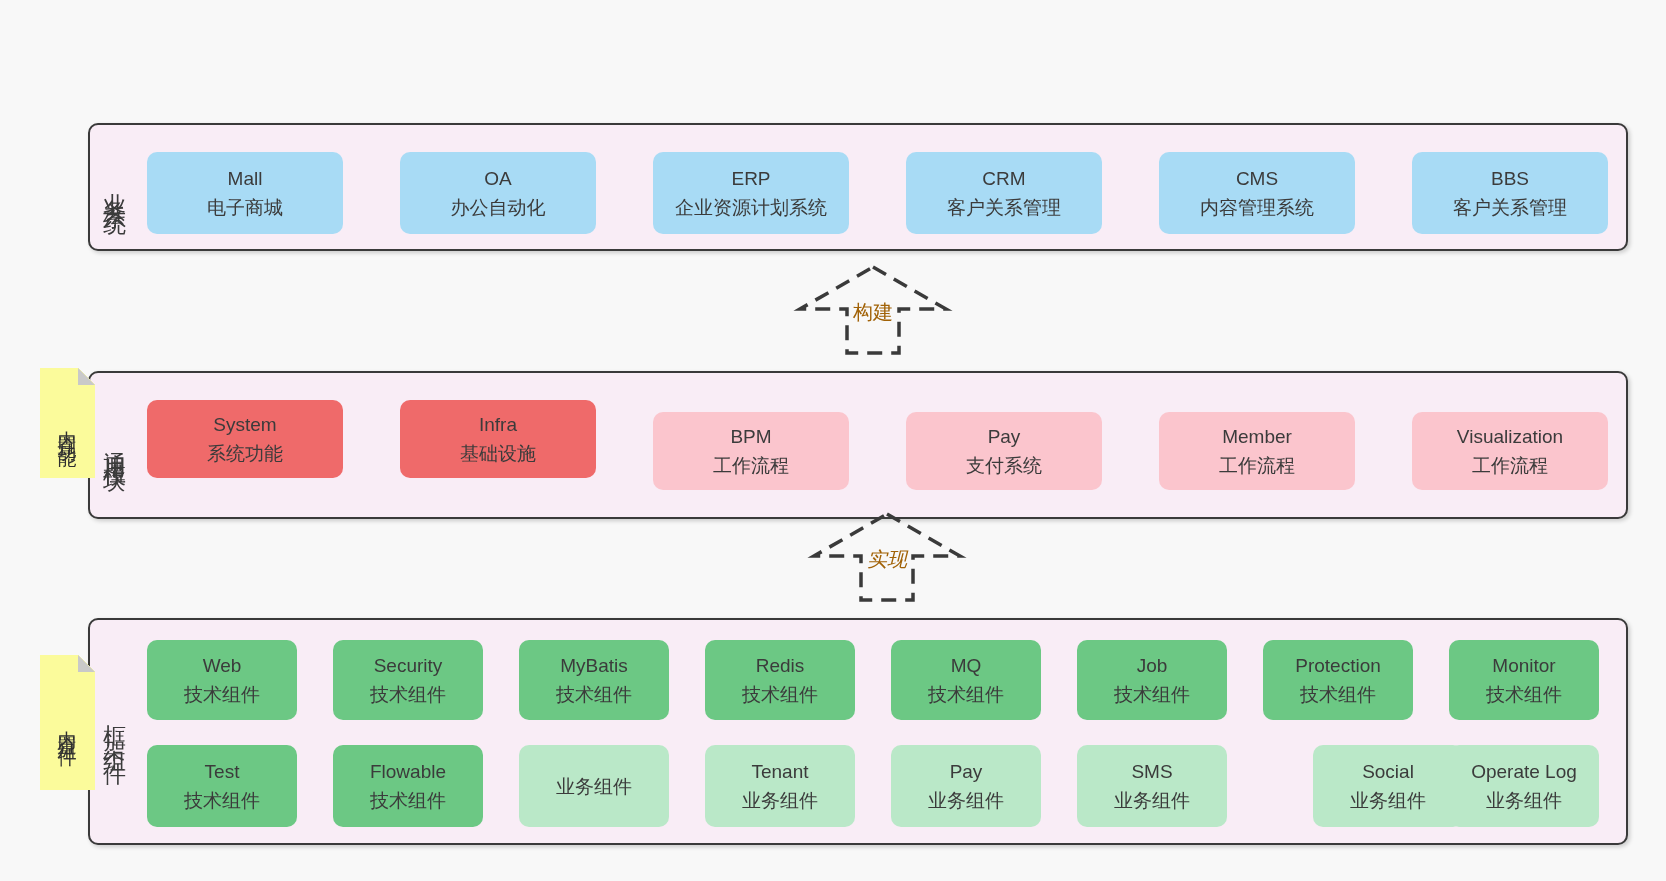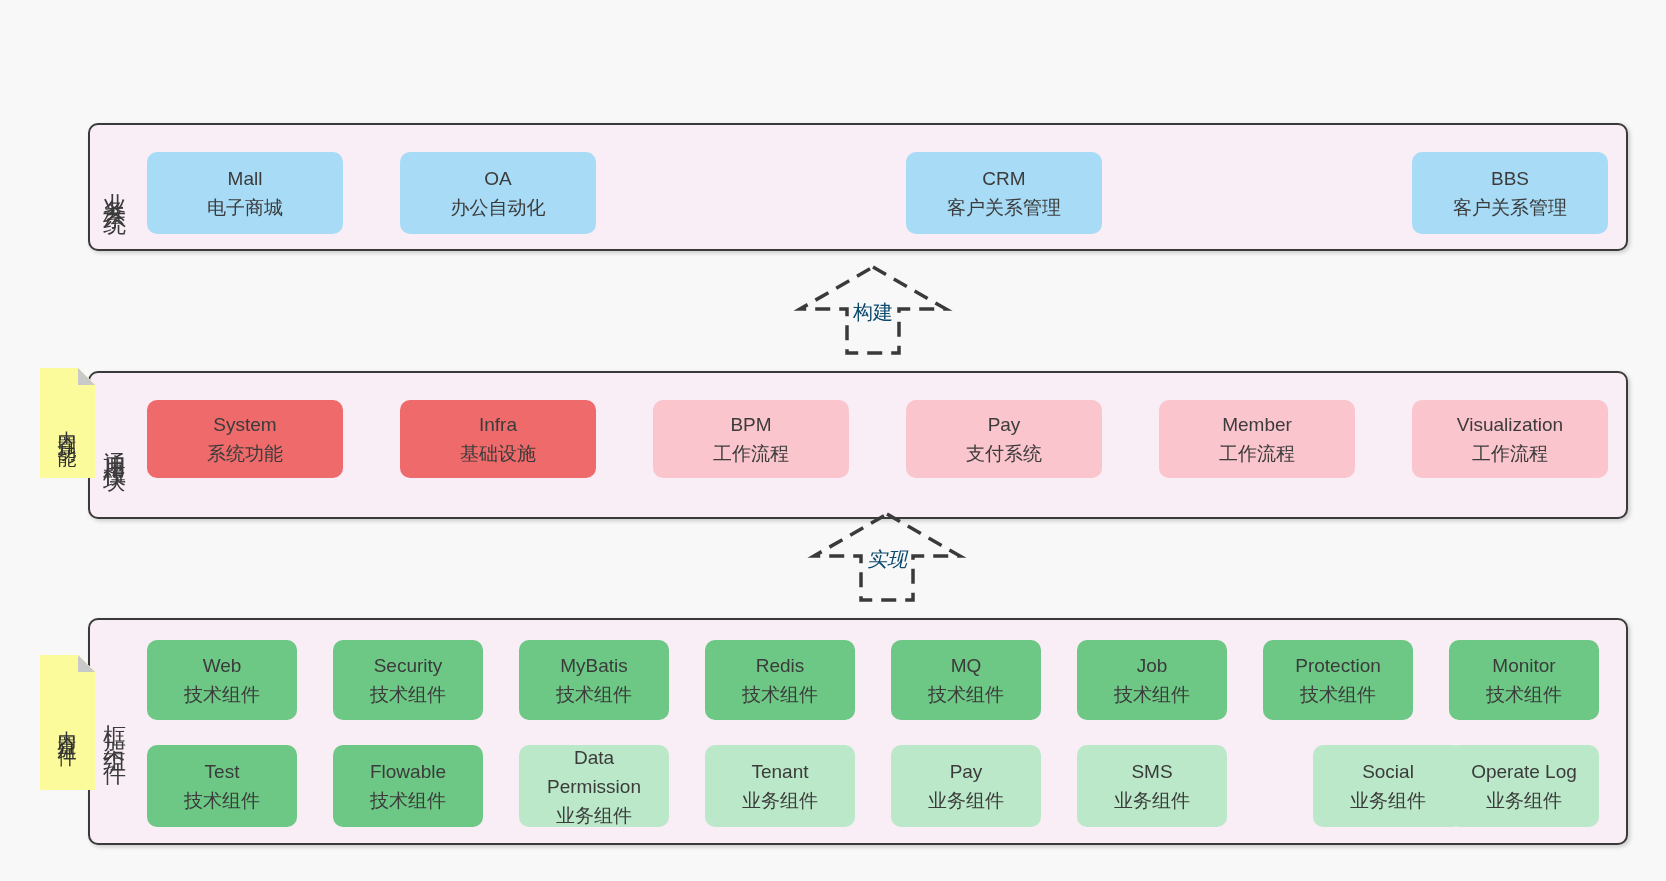--- a/index.html
+++ b/index.html
@@ -46,21 +46,21 @@
   }
   .band1 .box{top:27px;width:196px;height:82px;}
   .band2 .box{top:27px;width:196px;height:78px;}
   .band3 .box{width:150px;padding:9px 6px;box-sizing:border-box;}
   .band3 .r1{top:20px;height:80px;}
   .band3 .r2{top:125px;height:82px;}
   .band3 .box .en{max-width:120px;}
 
   .blue{background:#a8dbf5;}
   .red{background:#ef6a6a;}
-  .pink{background:#fbc5cd;}
+  .pink{background:#fbc5cd;margin-top:12px;}
   .gdark{background:#6cc884;}
   .glight{background:#bae8c8;}
 
   
   .note{
     position:absolute;left:40px;width:55px;
     background:linear-gradient(225deg,transparent 12px,#fbfb9b 12px);
     display:flex;align-items:center;justify-content:center;
     z-index:5;
   }
@@ -80,42 +80,50 @@
   
   .arrow{position:absolute;width:168px;height:94px;}
   .arrow svg{position:absolute;inset:0;}
   .arrow1{left:789px;top:262px;}
   .arrow2{left:803px;top:509px;font-style:italic;}
   .arrow-label{
     position:absolute;left:50%;top:36px;
     transform:translateX(-50%);
     background:#f8f8f8;
     padding:1px 4px;
-    font-size:20px;color:#0c4a6e;
+    font-size:20px;color:#a16207;
     white-space:nowrap;
   }
 </style>
 </head>
 <body>
 
 <div class="stage">
 
   <div class="band band1">
     <div class="vlabel">业务系统</div>
     <div class="box blue" style="left:57px">
       <div class="en">Mall</div>
       <div class="zh">电子商城</div>
     </div>
     <div class="box blue" style="left:310px">
       <div class="en">OA</div>
       <div class="zh">办公自动化</div>
     </div>
+    <div class="box blue" style="left:563px">
+      <div class="en">ERP</div>
+      <div class="zh">企业资源计划系统</div>
+    </div>
     <div class="box blue" style="left:816px">
       <div class="en">CRM</div>
       <div class="zh">客户关系管理</div>
+    </div>
+    <div class="box blue" style="left:1069px">
+      <div class="en">CMS</div>
+      <div class="zh">内容管理系统</div>
     </div>
     <div class="box blue" style="left:1322px">
       <div class="en">BBS</div>
       <div class="zh">客户关系管理</div>
     </div>
   </div>
 
   <div class="arrow arrow1">
     <svg viewBox="0 0 168 94">
       <polygon points="84,5 157,47 110,47 110,91 58,91 58,47 11,47" fill="none" stroke="#3a3a3a" stroke-width="3.5" stroke-dasharray="15 9"></polygon>
@@ -201,21 +209,20 @@
 
     <div class="box gdark r2" style="left:57px">
       <div class="en">Test</div>
       <div class="zh">技术组件</div>
     </div>
     <div class="box gdark r2" style="left:243px">
       <div class="en">Flowable</div>
       <div class="zh">技术组件</div>
     </div>
     <div class="box glight r2" style="left:429px">
-      <div class="en">Data Permission</div>
       <div class="zh">业务组件</div>
     </div>
     <div class="box glight r2" style="left:615px">
       <div class="en">Tenant</div>
       <div class="zh">业务组件</div>
     </div>
     <div class="box glight r2" style="left:801px">
       <div class="en">Pay</div>
       <div class="zh">业务组件</div>
     </div>

